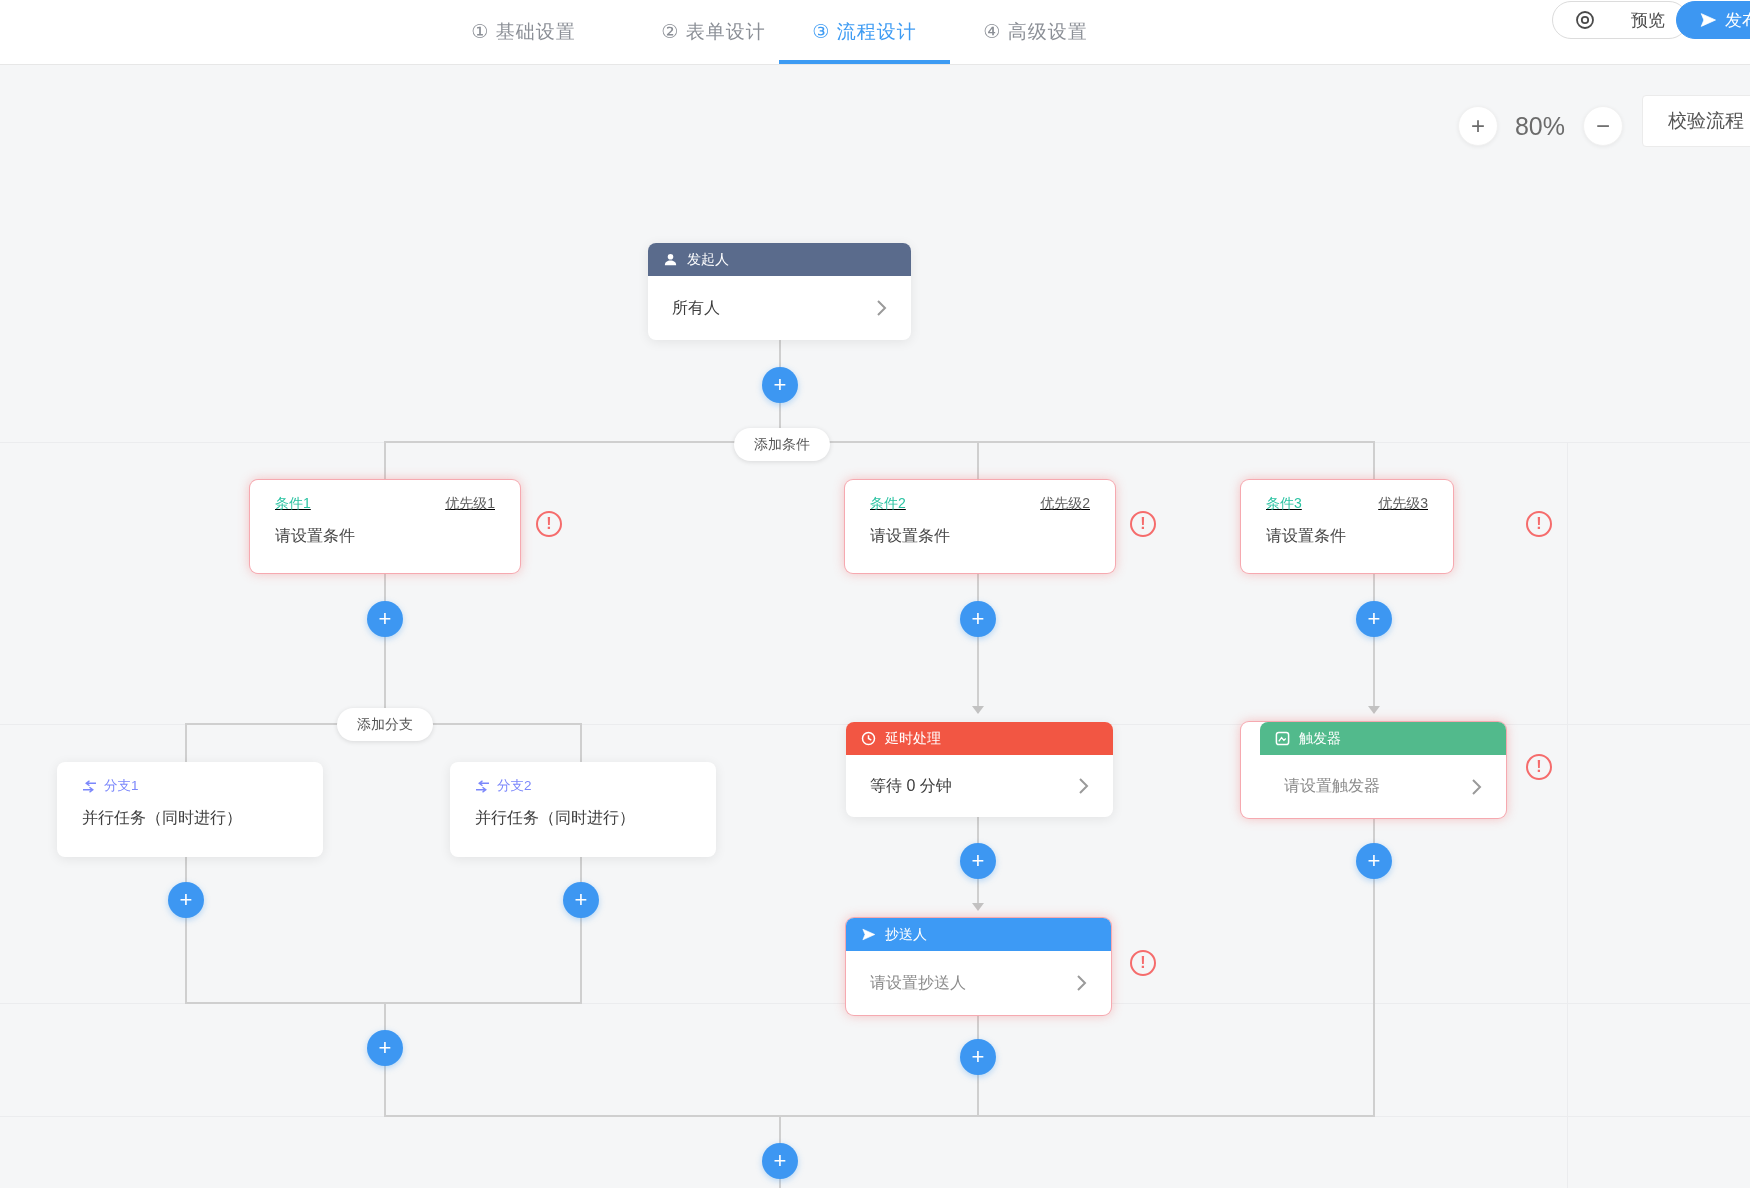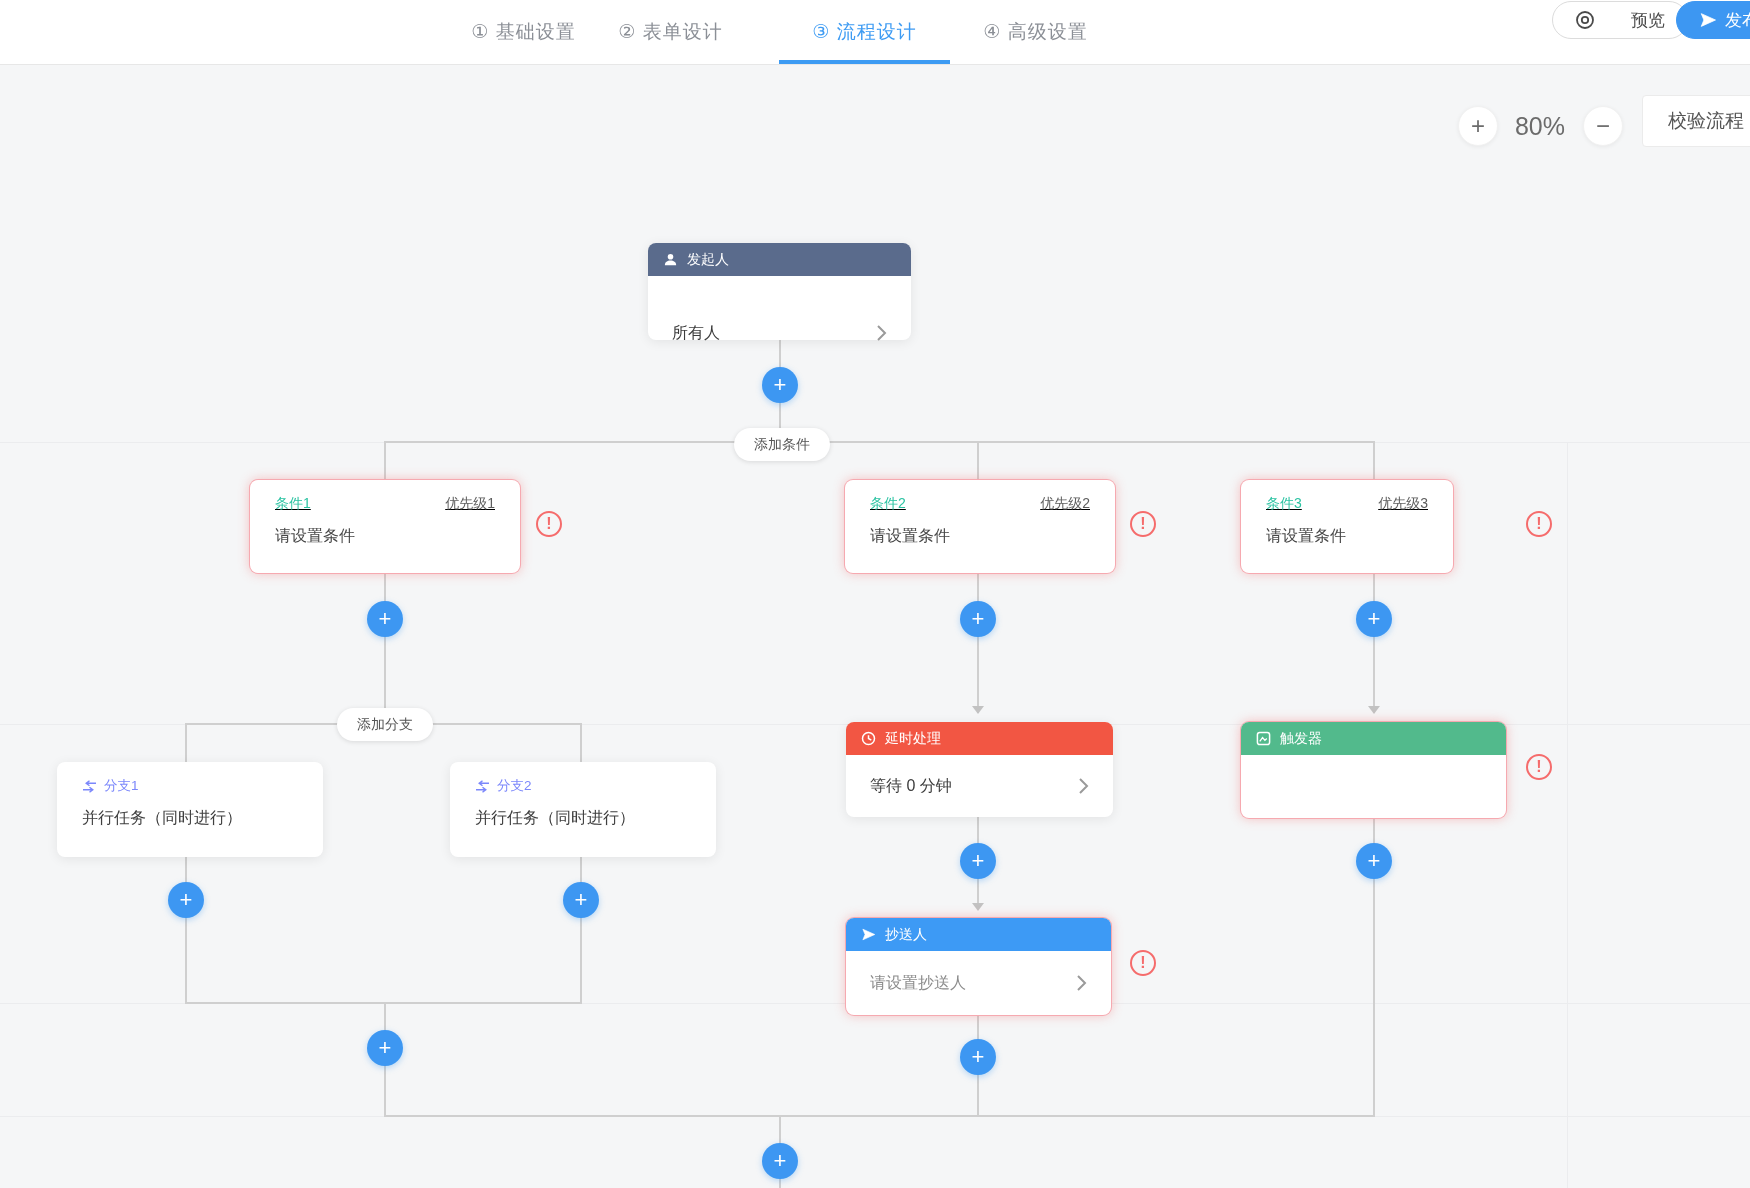--- a/index.html
+++ b/index.html
@@ -50,21 +50,21 @@
   .node { position:absolute; background:#fff; border-radius:8px; box-shadow:0 2px 12px rgba(0,0,0,.08);
     cursor:pointer; z-index:4; }
   .node.warn { box-shadow:0 0 0 1px #f6a9b0, 0 0 12px rgba(245,108,108,.45); }
   .node-header { height:33px; border-radius:8px 8px 0 0; display:flex; align-items:center; gap:9px;
     padding:0 15px; color:#fff; font-size:14px; }
   .hdr-start { background:#5a6b8c; }
   .hdr-delay { background:#f25643; }
   .hdr-cc { background:#3d9af5; }
   .hdr-trigger { background:#52ba8c; }
   .node-body { display:flex; align-items:center; justify-content:space-between; padding:0 24px; }
-  .body-row { height:64px; font-size:16px; color:#3c3c3c;margin-top:25px; }
+  .body-row { height:64px; font-size:16px; color:#3c3c3c; }
   .body-ph { color:#8c8c8c; }
   .cond-pad { padding:15px 25px 0 25px; }
   .cond-top { display:flex; align-items:center; justify-content:space-between; font-size:14px;text-decoration:underline; }
   .cond-name { color:#2bc3a2; }
   .cond-pri { color:#5e5e5e; }
   .cond-val { margin-top:13px; font-size:16px; color:#474747; }
   .branch-name { display:flex; align-items:center; gap:7px; font-size:13.5px; color:#7b87fb; }
   .branch-val { margin-top:13px; font-size:16px; color:#3f3f3f; }
 
   
@@ -74,21 +74,21 @@
 
   .chev { flex:0 0 auto; }
 </style>
 </head>
 <body>
 
 <div id="app">
 
   <div class="header">
     <div class="tab" style="left:466px;width:115px;">① 基础设置</div>
-    <div class="tab" style="left:613px;width:115px;">② 表单设计</div>
+    <div class="tab" style="left:656px;width:115px;">② 表单设计</div>
     <div class="tab active" style="left:807px;width:115px;">③ 流程设计</div>
     <div class="tab" style="left:978px;width:115px;">④ 高级设置</div>
 
     <div class="btn-pill btn-preview" style="left:1552px;gap:36px;">
       <svg class="chev" width="20" height="20" viewBox="0 0 20 20">
         <circle cx="10" cy="10" r="8" fill="none" stroke="#4a4a4a" stroke-width="1.8"></circle>
         <circle cx="10" cy="10" r="3.2" fill="none" stroke="#4a4a4a" stroke-width="1.8"></circle>
       </svg>
       <span>预览</span>
     </div>
@@ -229,28 +229,34 @@
         <span>延时处理</span>
       </div>
       <div class="node-body" style="height:62px;font-size:16px;color:#3c3c3c;border-radius:14px;">
         <span>等待 0 分钟</span>
         <svg class="chev" width="11" height="18" viewBox="0 0 11 18">
           <path d="M2 2 L9 9 L2 16" stroke="#9a9a9a" stroke-width="2" fill="none"></path>
         </svg>
       </div>
     </div>
 
-    <div class="node warn" style="left:1241px;top:657px;width:265px;height:96px;">
+    <div class="node warn" style="left:1241px;top:657px;width:265px;height:96px;padding-left:19px;">
       <div class="node-header hdr-trigger">
         <svg width="15" height="15" viewBox="0 0 16 16">
           <rect x="1.5" y="1.5" width="13" height="13" rx="2.5" fill="none" stroke="#fff" stroke-width="1.6"></rect>
           <path d="M4 11 L7 7 L9.5 10 L11.5 8" stroke="#fff" stroke-width="1.4" fill="none"></path>
         </svg>
         <span>触发器</span>
       </div>
+      <div class="node-body" style="height:63px;font-size:16px;">
+        <span class="body-ph">请设置触发器</span>
+        <svg class="chev" width="11" height="18" viewBox="0 0 11 18">
+          <path d="M2 2 L9 9 L2 16" stroke="#9a9a9a" stroke-width="2" fill="none"></path>
+        </svg>
+      </div>
     </div>
     <div class="warn-badge" style="left:1526px;top:689px;">!</div>
 
     <div class="plus" style="left:960px;top:778px;">+</div>
     <div class="plus" style="left:1356px;top:778px;">+</div>
 
     <div class="node warn" style="left:846px;top:853px;width:265px;height:97px;">
       <div class="node-header hdr-cc">
         <svg width="15" height="15" viewBox="0 0 24 24">
           <path d="M3 20.5 L22 12 L3 3.5 L6.5 12 Z M6.5 12 L14 12" fill="#fff" stroke="#fff" stroke-width="1" stroke-linejoin="round"></path>

